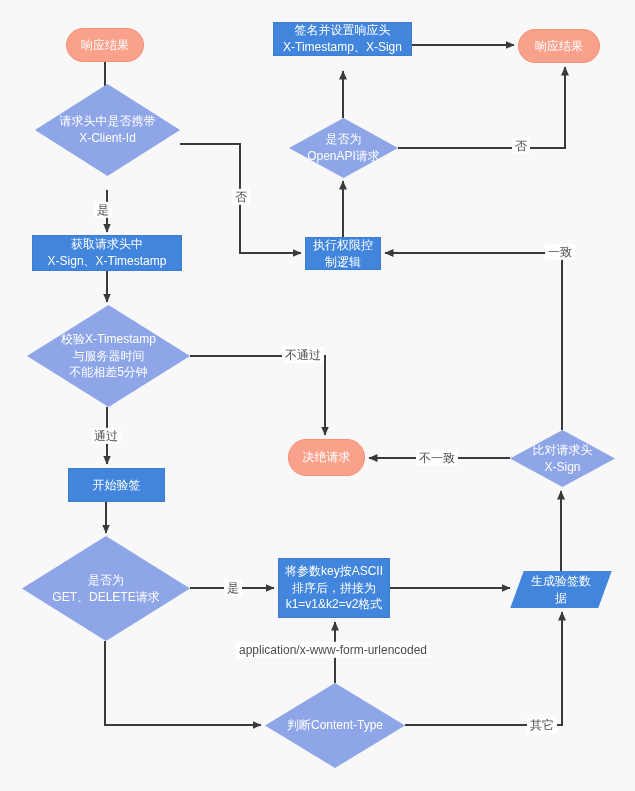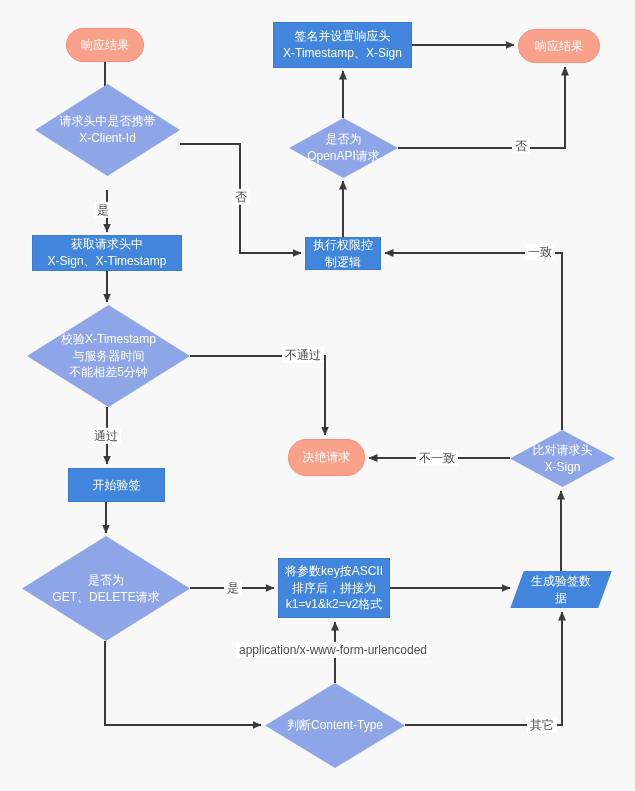--- a/index.html
+++ b/index.html
@@ -22,21 +22,21 @@
   .node .shape{position:absolute;inset:0;z-index:1;}
 
   .terminal .shape{background:var(--terminal-fill,#f9a18b);border:1px solid var(--terminal-border,#f89077);border-radius:18px;}
   .process .shape{background:var(--process-fill,#4285dc);border:1px solid var(--process-border,#3d7cd3);}
   .decision .shape{background:var(--decision-fill,#8ea5e7);clip-path:polygon(50% 0,100% 50%,50% 100%,0 50%);}
   .io .shape{background:var(--process-fill,#4285dc);transform:skewX(-20deg);}
 
   
   #n-user        {left:66px;  top:28px;  width:78px;  height:34px;}
   #n-client-id   {left:35px;  top:84px;  width:145px; height:92px;}
-  #n-sign-resp   {left:273px; top:22px;  width:139px; height:46px;}
+  #n-sign-resp   {left:273px; top:22px;  width:139px; height:34px;}
   #n-resp-result {left:518px; top:29px;  width:82px;  height:34px;}
   #n-openapi     {left:289px; top:118px; width:109px; height:60px;}
   #n-get-headers {left:32px;  top:235px; width:150px; height:36px;}
   #n-exec-perm   {left:305px; top:237px; width:76px;  height:33px;}
   #n-check-ts    {left:27px;  top:305px; width:163px; height:102px;}
   #n-reject      {left:288px; top:439px; width:77px;  height:37px;}
   #n-compare     {left:510px; top:430px; width:105px; height:57px;}
   #n-start-verify{left:68px;  top:468px; width:97px;  height:34px;}
   #n-method      {left:22px;  top:536px; width:168px; height:105px;}
   #n-sort-params {left:278px; top:558px; width:112px; height:60px;}
@@ -46,21 +46,21 @@
   .edge-label{
     position:absolute;transform:translate(-50%,-50%);
     background:var(--label-bg,#ffffff);color:var(--label-text,#4d4d4d);
     font-size:12px;line-height:1.2;padding:1px 3px;white-space:nowrap;z-index:3;
   }
   #l-yes1   {left:103px;top:210px;}
   #l-no1    {left:241px;top:197px;}
   #l-pass   {left:106px;top:436px;}
   #l-fail   {left:303px;top:355px;text-align:right;}
   #l-yes2   {left:233px;top:588px;}
-  #l-match  {left:540px;top:252px;}
+  #l-match  {left:560px;top:252px;}
   #l-nomatch{left:437px;top:458px;}
   #l-no2    {left:521px;top:146px;}
   #l-other  {left:542px;top:725px;}
   #l-form   {left:333px;top:650px;}
 </style>
 </head>
 <body>
 
 <div class="canvas">
 

